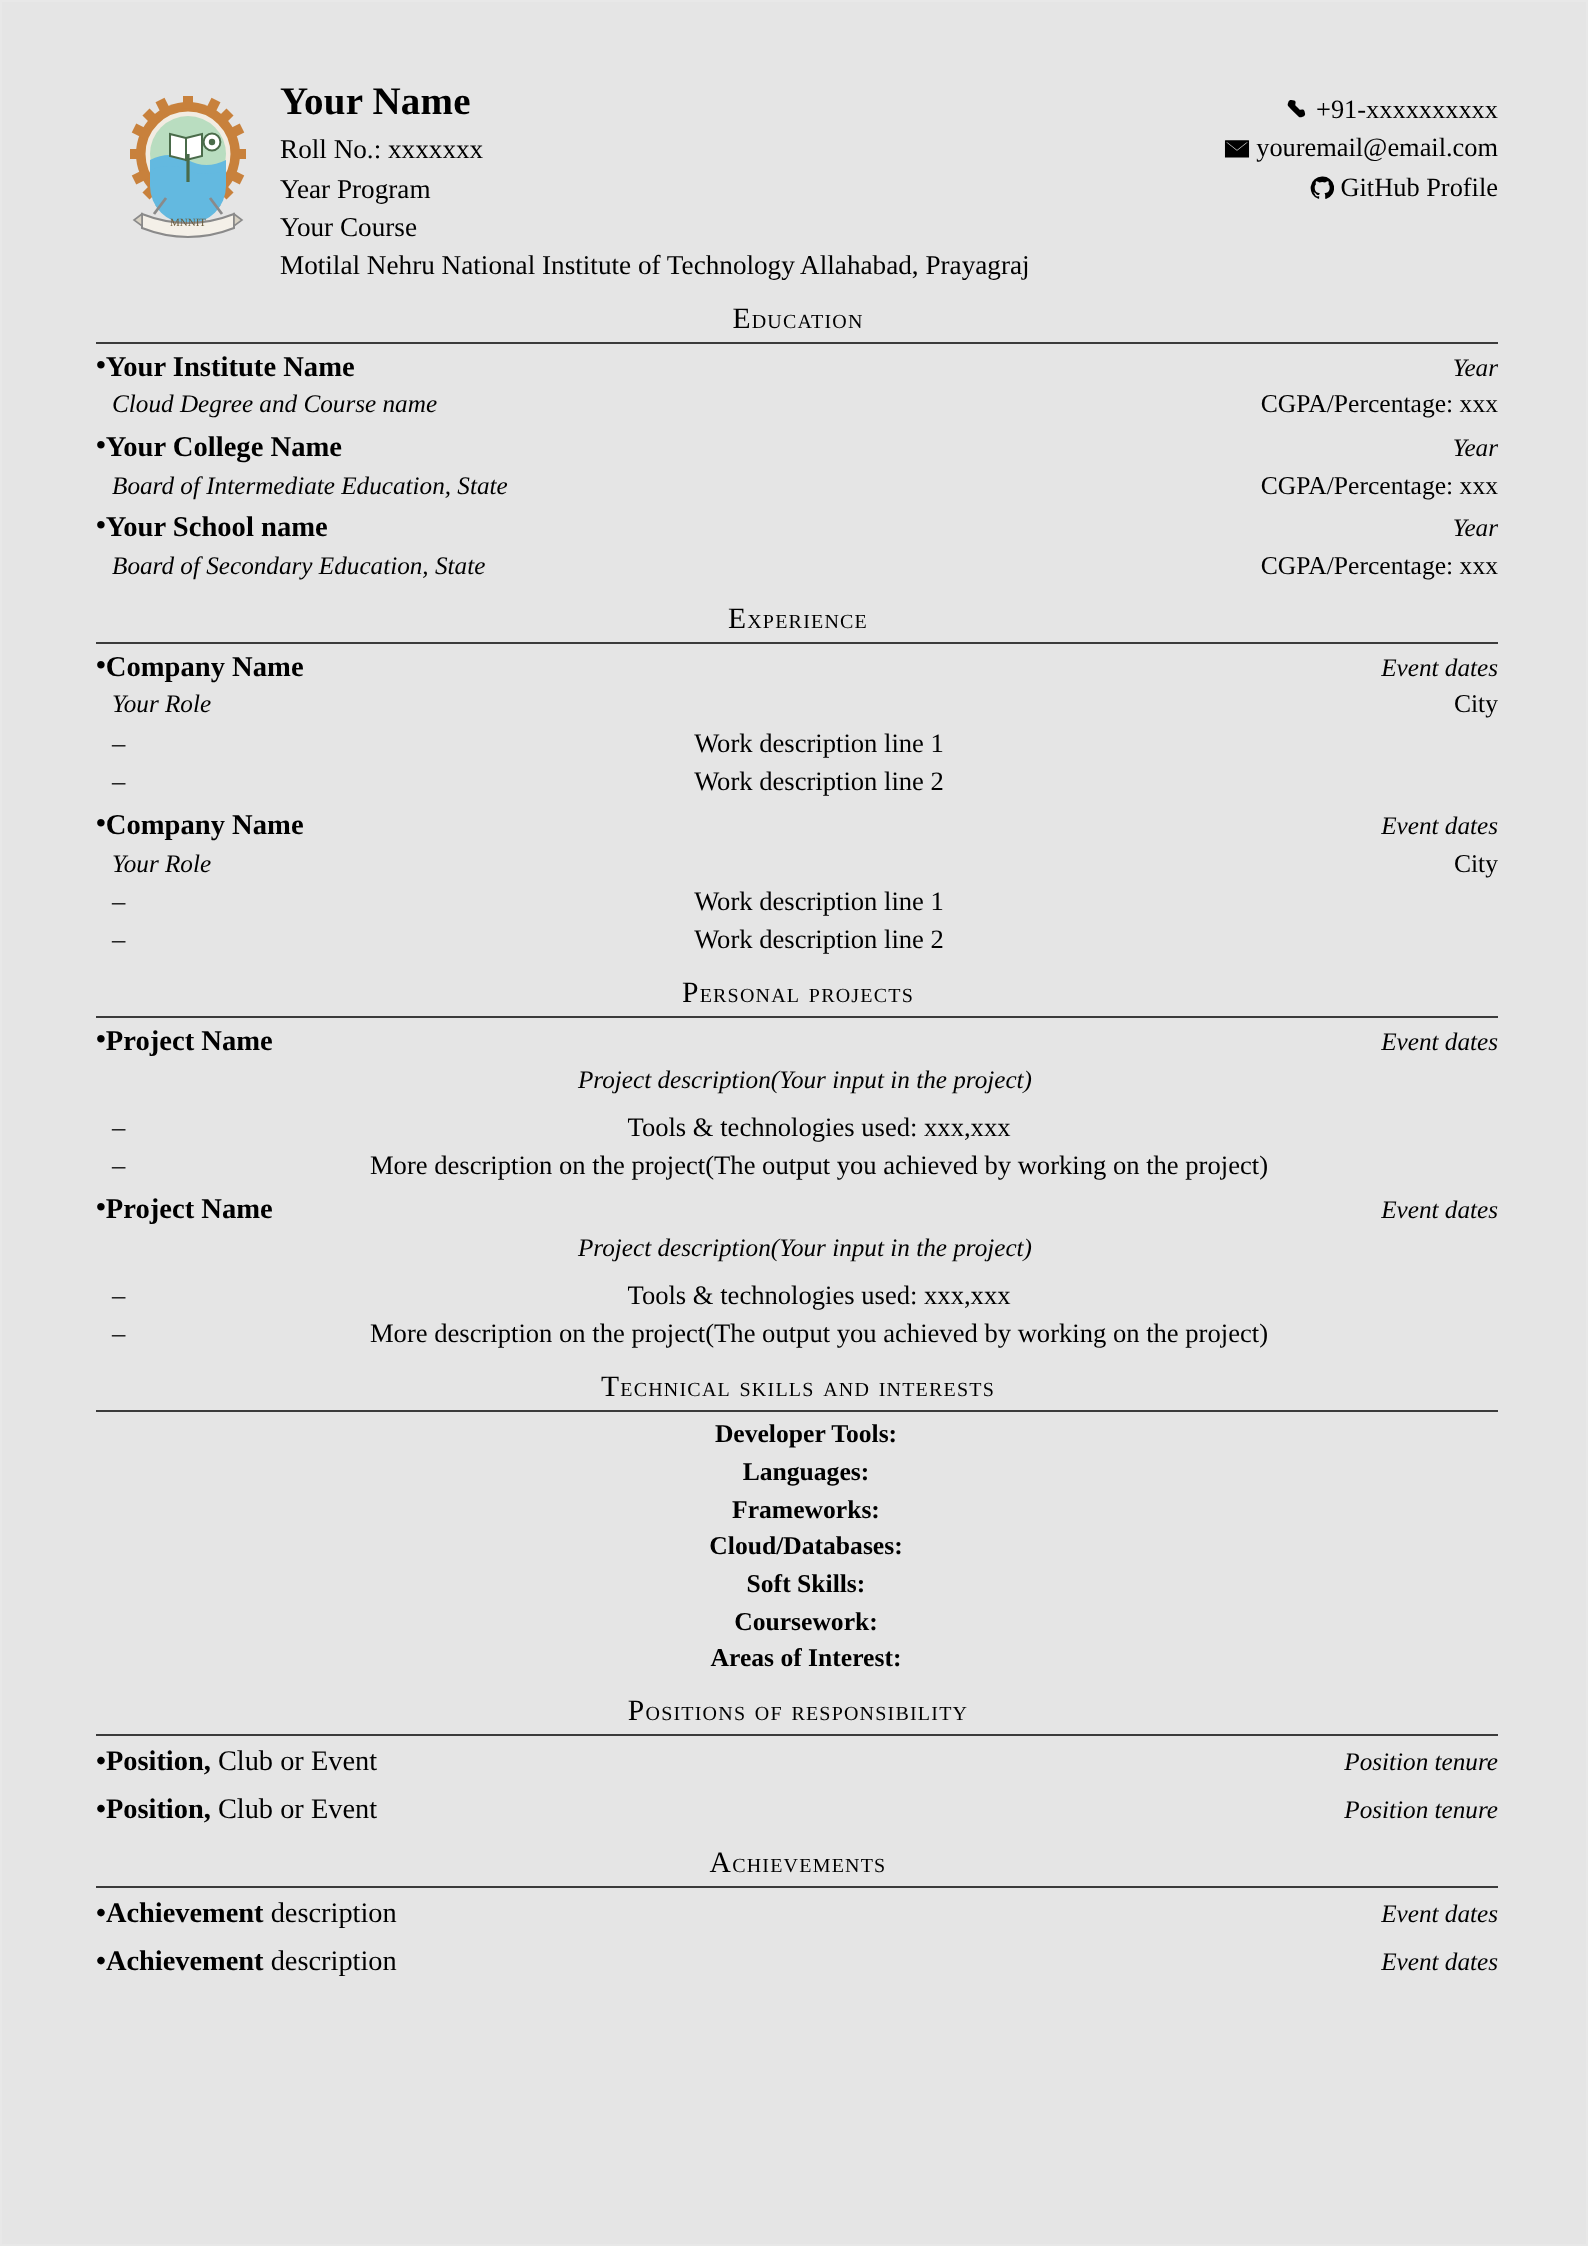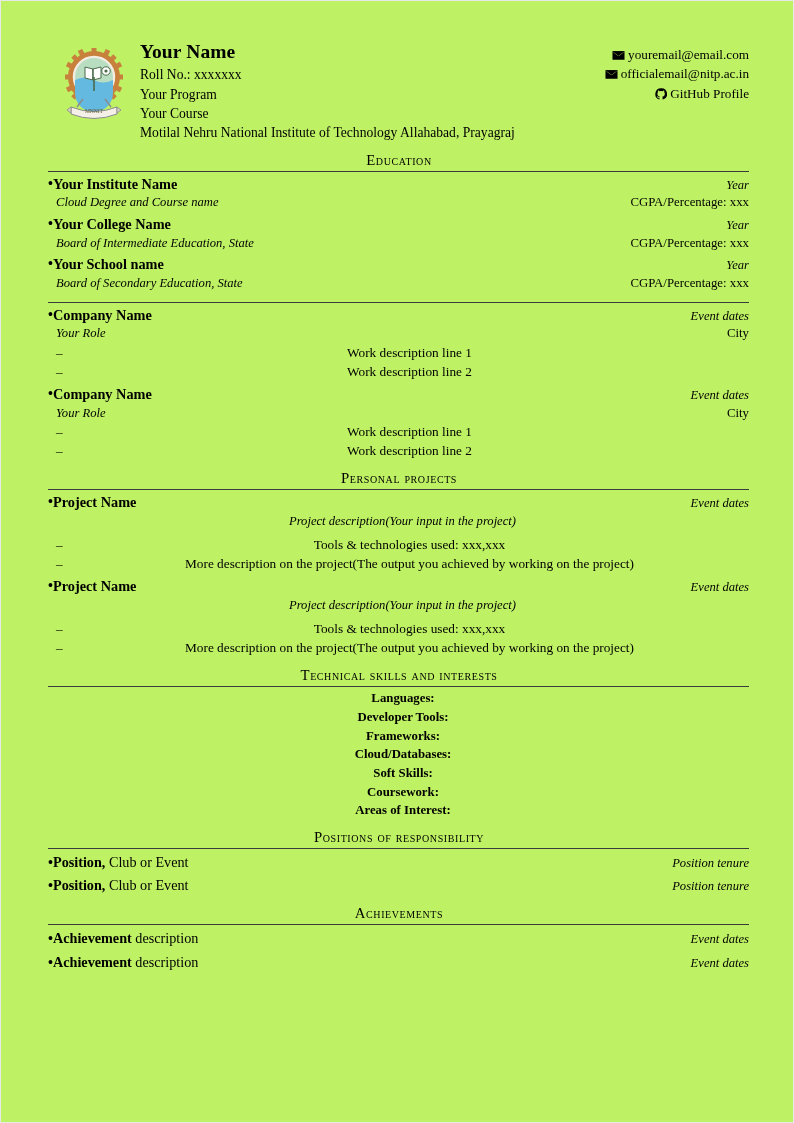--- a/index.html
+++ b/index.html
@@ -8,21 +8,21 @@
     background: #ffffff;
   }
   body {
     font-family: "Liberation Serif", "DejaVu Serif", serif;
     color: #000000;
   }
   .page {
     position: relative;
     width: 794px;
     height: 1123px;
-    background: #bef264;
+    background: #e5e5e5;
     box-sizing: border-box;
     overflow: hidden;
     border: 1px solid #e8e8e8;
   }
   .content {
     position: absolute;
     left: 47px;
     top: 38px;
     width: 701px;
   }
@@ -212,45 +212,44 @@
             <path d="M54 60 l4 3 l-4 3 z" fill="#d8d2c4" stroke="#8a8a8a" stroke-width="0.8"></path>
             <line x1="20" y1="52" x2="14" y2="60" stroke="#8a8a8a" stroke-width="1.4"></line>
             <line x1="42" y1="52" x2="48" y2="60" stroke="#8a8a8a" stroke-width="1.4"></line>
           </g>
         </svg>
       </div>
 
       <div class="identity">
         <div class="name">Your Name</div>
         <div class="id-line">Roll No.: xxxxxxx</div>
-        <div class="id-line">Your Program</div>
+        <div class="id-line">Year Program</div>
         <div class="id-line">Your Course</div>
         <div class="id-line wrap">Motilal Nehru National Institute of Technology Allahabad, Prayagraj</div>
       </div>
 
       <div class="contacts">
 
+        <span class="contact-line">
+          <span class="ic">
+            <svg width="12" height="12" viewBox="0 0 16 16" fill="#000">
+              <path d="M3.6 1.3 C2.8 1.1 2 1.6 1.7 2.4 L1.2 3.8 C1 4.5 1.2 5.2 1.7 5.7 C3.6 7.9 6.1 10.4 8.3 12.3 C8.8 12.8 9.5 13 10.2 12.8 L11.6 12.3 C12.4 12 12.9 11.2 12.7 10.4 L12.3 8.6 C12.1 7.9 11.5 7.5 10.8 7.6 L9.6 7.8 C9.2 7.9 8.8 7.7 8.6 7.4 C7.9 6.5 7.5 6.1 6.6 5.4 C6.3 5.2 6.1 4.8 6.2 4.4 L6.4 3.2 C6.5 2.5 6.1 1.9 5.4 1.7 Z"></path>
+            </svg>
+          </span><span>+91-xxxxxxxxxx</span>
+        </span>
 
         <span class="contact-line">
           <span class="ic">
             <svg width="13" height="11" viewBox="0 0 16 12" fill="#000">
               <path d="M0.6 0.8 H15.4 V11.2 H0.6 Z M1.4 1.9 L8 7 L14.6 1.9 Z" fill="#000"></path>
               <path d="M0.6 0.8 L8 6.6 L15.4 0.8 Z" fill="#000"></path>
             </svg>
           </span><span>youremail@email.com</span>
         </span>
 
-        <span class="contact-line">
-          <span class="ic">
-            <svg width="13" height="11" viewBox="0 0 16 12" fill="#000">
-              <path d="M0.6 0.8 H15.4 V11.2 H0.6 Z M1.4 1.9 L8 7 L14.6 1.9 Z" fill="#000"></path>
-              <path d="M0.6 0.8 L8 6.6 L15.4 0.8 Z" fill="#000"></path>
-            </svg>
-          </span><span>officialemail@nitp.ac.in</span>
-        </span>
 
         <span class="contact-line">
           <span class="ic">
             <svg width="12" height="12" viewBox="0 0 16 16" fill="#000">
               <path d="M8 0.4 A7.6 7.6 0 0 0 5.6 15.2 c0.4 0.1 0.5-0.2 0.5-0.4 v-1.3 c-2.1 0.5-2.6-0.9-2.6-0.9 -0.3-0.9-0.8-1.1-0.8-1.1 -0.7-0.5 0.05-0.5 0.05-0.5 0.8 0.05 1.2 0.8 1.2 0.8 0.7 1.2 1.8 0.85 2.2 0.65 0.07-0.5 0.27-0.85 0.5-1.05 -1.7-0.2-3.5-0.85-3.5-3.8 0-0.85 0.3-1.5 0.8-2.05 -0.08-0.2-0.35-1 0.08-2.05 0 0 0.65-0.2 2.15 0.8 a7.3 7.3 0 0 1 3.9 0 c1.5-1 2.15-0.8 2.15-0.8 0.43 1.05 0.16 1.85 0.08 2.05 0.5 0.55 0.8 1.2 0.8 2.05 0 2.95-1.8 3.6-3.5 3.8 0.28 0.24 0.52 0.7 0.52 1.4 v2.1 c0 0.2 0.14 0.45 0.52 0.37 A7.6 7.6 0 0 0 8 0.4 Z"></path>
             </svg>
           </span><span>GitHub Profile</span>
         </span>
 
 
@@ -289,20 +288,21 @@
           <div class="row-right right-italic">Year</div>
         </div>
         <div class="row">
           <div class="sub-line">Board of Secondary Education, State</div>
           <div class="row-right sub-right">CGPA/Percentage: xxx</div>
         </div>
       </div>
     </div>
 
     <div class="section">
+      <div class="section-title">Experience</div>
       <div class="rule"></div>
 
       <div class="entry">
         <div class="row">
           <div class="row-main title-line"><span class="bullet">•</span><span>Company Name</span></div>
           <div class="row-right right-italic">Event dates</div>
         </div>
         <div class="row">
           <div class="sub-line">Your Role</div>
           <div class="row-right sub-right">City</div>
@@ -354,22 +354,22 @@
         <ul class="dash-list">
           <li class="dash-item"><span class="dash">–</span><span>Tools &amp; technologies used: xxx,xxx</span></li>
           <li class="dash-item"><span class="dash">–</span><span>More description on the project(The output you achieved by working on the project)</span></li>
         </ul>
       </div>
     </div>
 
     <div class="section">
       <div class="section-title">Technical Skills and Interests</div>
       <div class="rule thick"></div>
+      <div class="skill-line">Developer Tools:</div>
       <div class="skill-line">Languages:</div>
-      <div class="skill-line">Developer Tools:</div>
       <div class="skill-line">Frameworks:</div>
       <div class="skill-line">Cloud/Databases:</div>
       <div class="skill-line">Soft Skills:</div>
       <div class="skill-line">Coursework:</div>
       <div class="skill-line">Areas of Interest:</div>
     </div>
 
     <div class="section">
       <div class="section-title">Positions of Responsibility</div>
       <div class="rule"></div>

